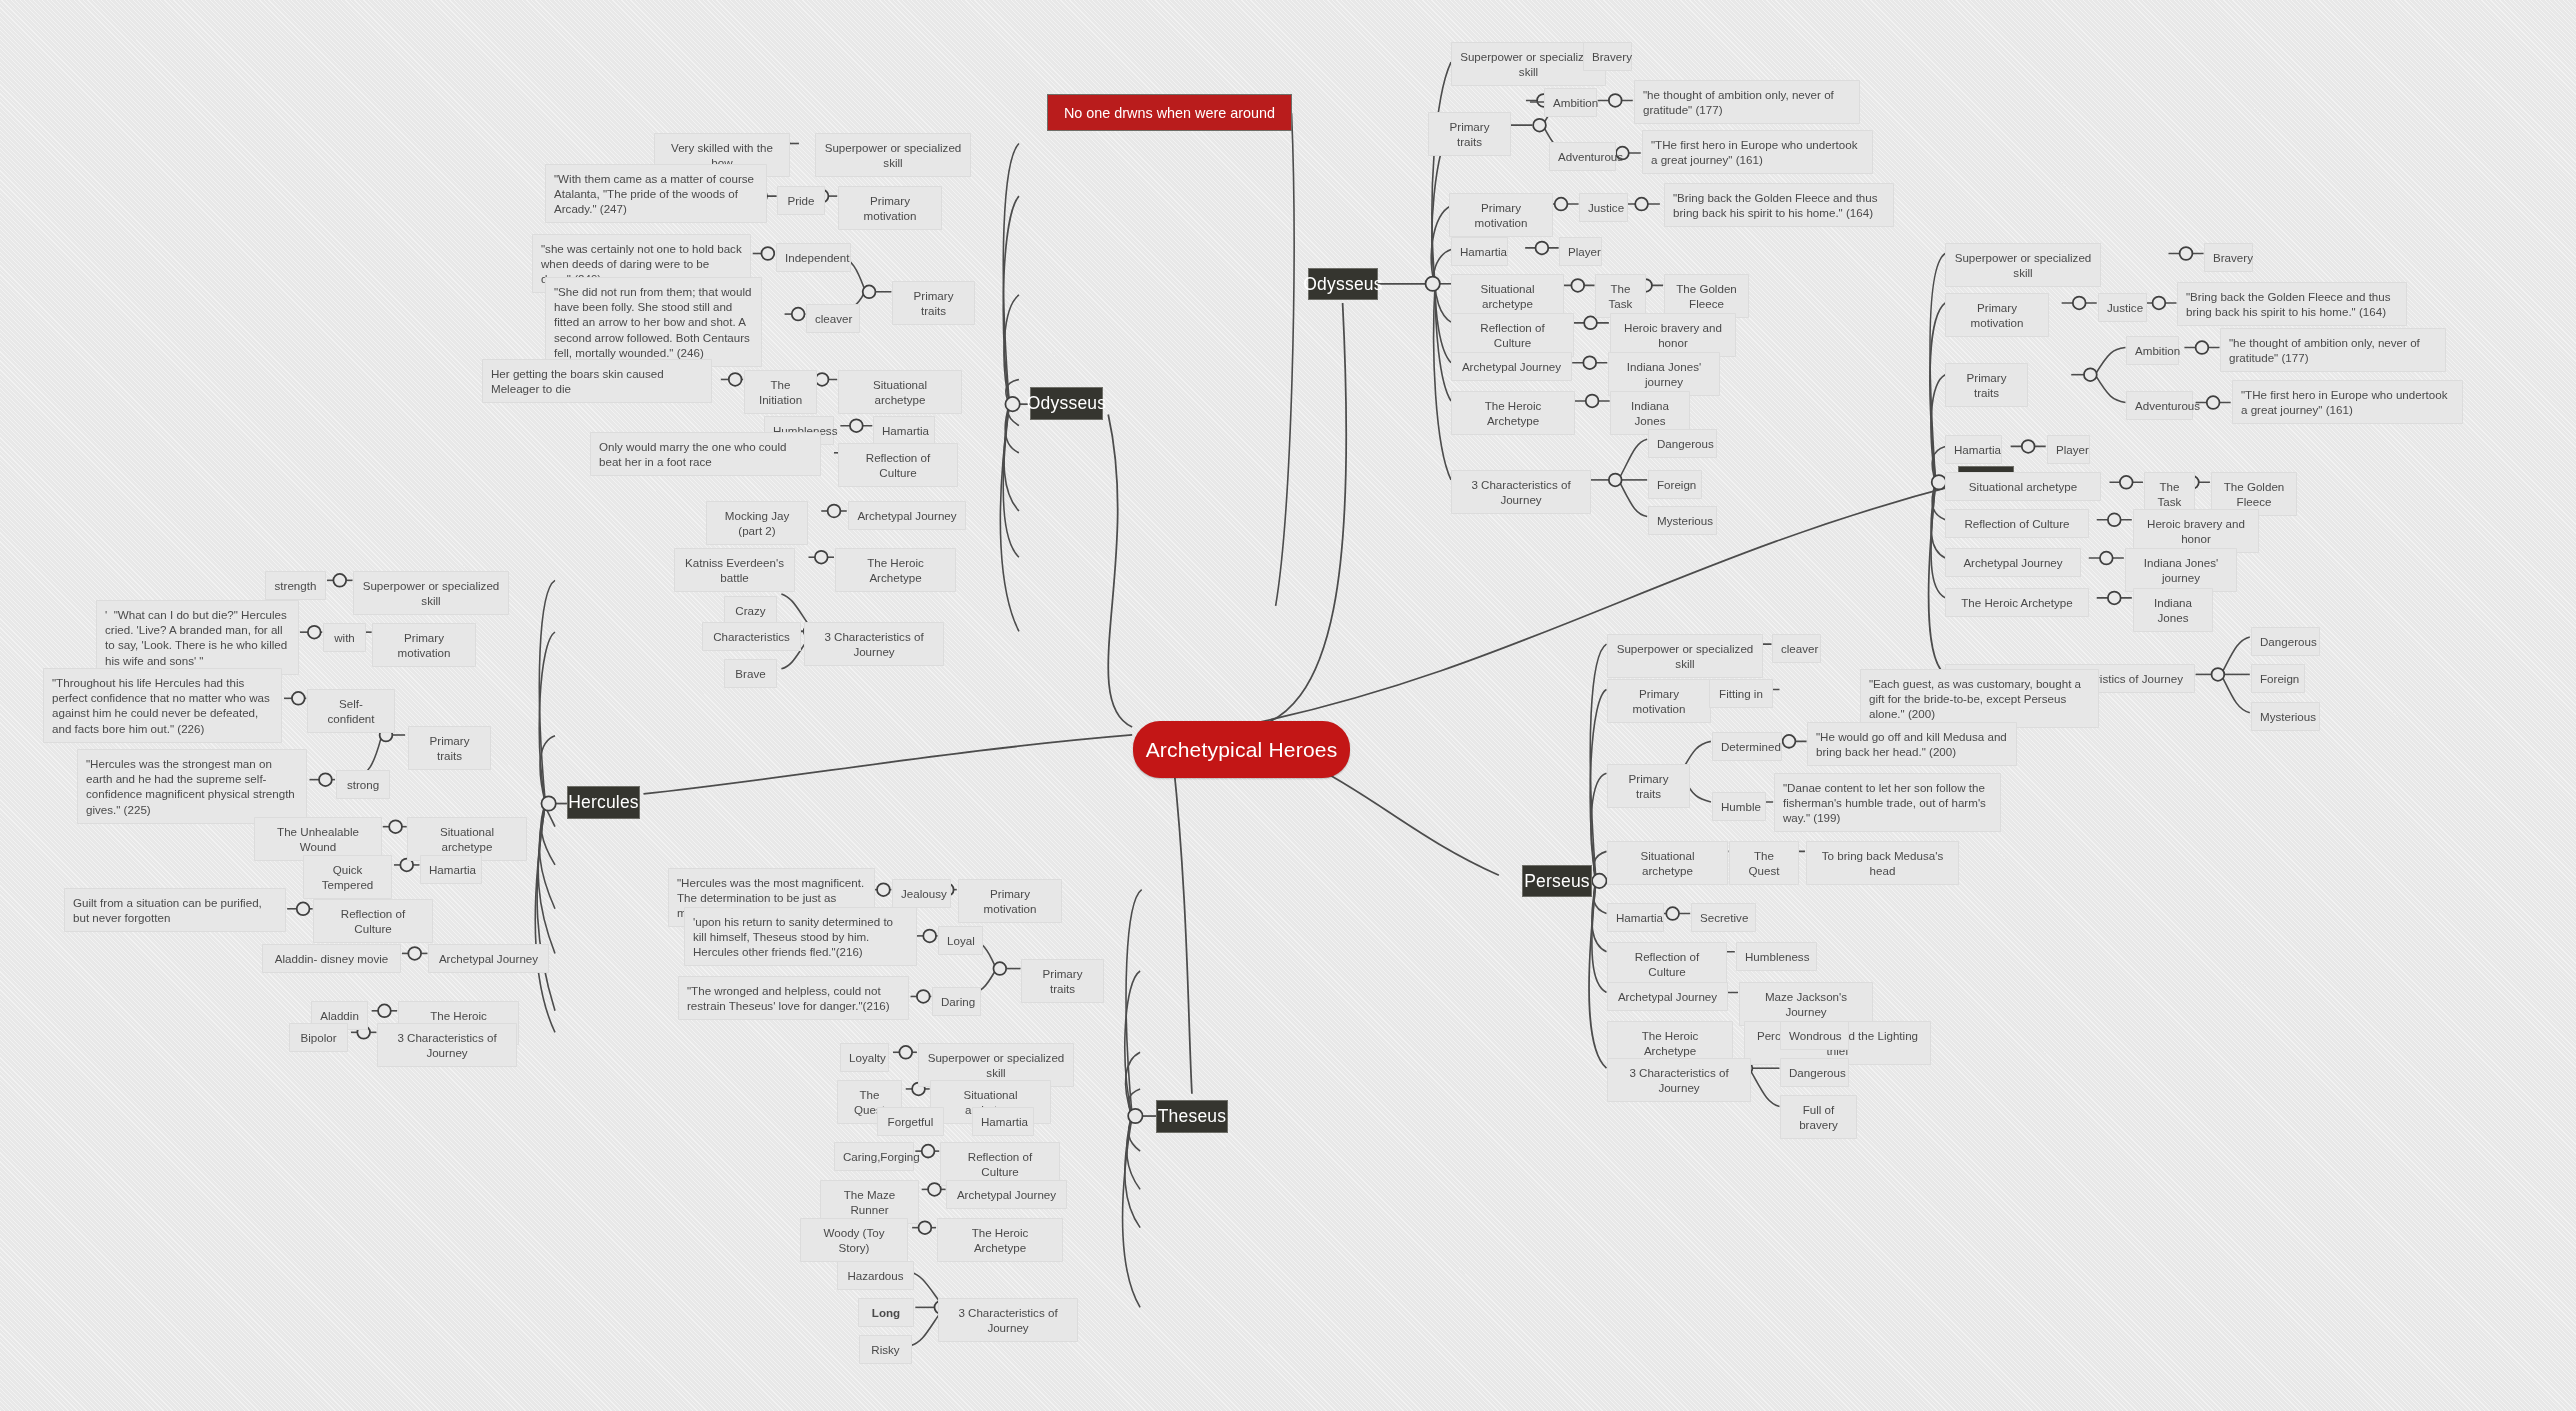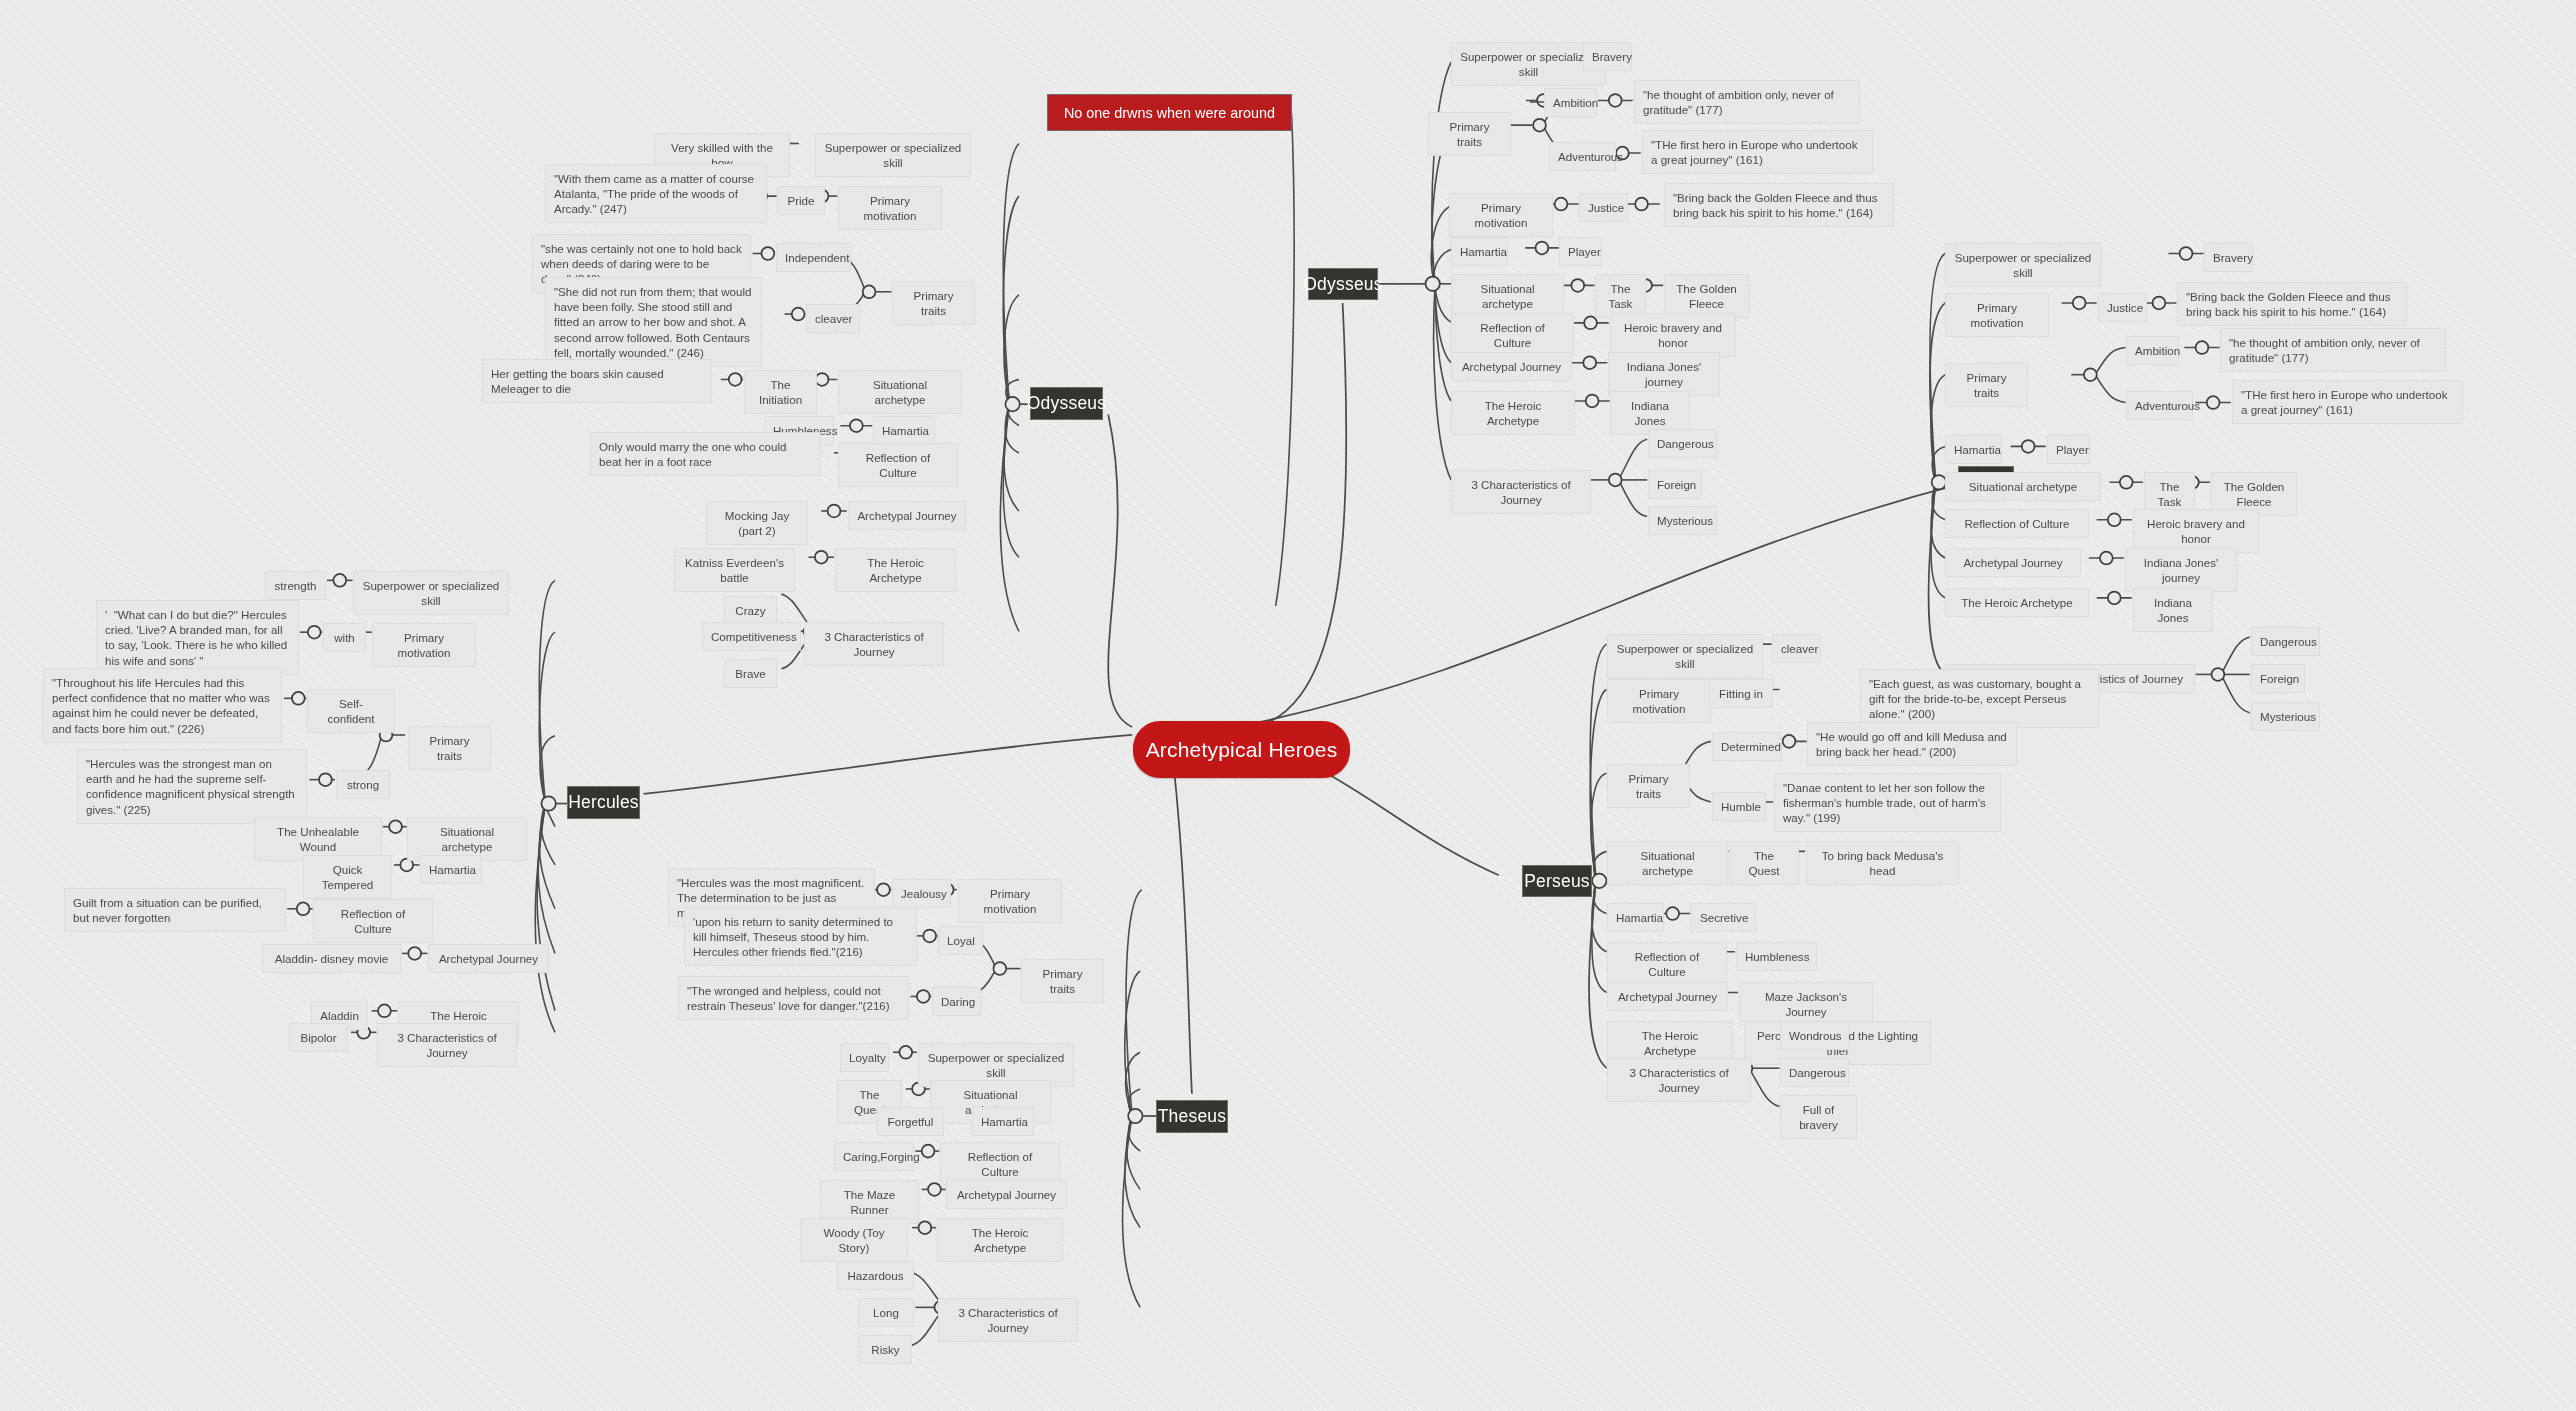--- a/index.html
+++ b/index.html
@@ -494,21 +494,21 @@
   <div class="node l" style="left:590px;top:432px;width:231px;">Only would marry the one who could beat her in a foot race</div>
 
   <div class="node c" style="left:848px;top:501px;width:118px;">Archetypal Journey</div>
   <div class="node c" style="left:706px;top:501px;width:102px;">Mocking Jay (part 2)</div>
 
   <div class="node c" style="left:835px;top:548px;width:121px;">The Heroic Archetype</div>
   <div class="node c" style="left:674px;top:548px;width:121px;">Katniss Everdeen's battle</div>
 
   <div class="node c" style="left:804px;top:622px;width:140px;">3 Characteristics of Journey</div>
   <div class="node c" style="left:724px;top:584px;width:53px;margin-top:12px;">Crazy</div>
-  <div class="node c" style="left:702px;top:622px;width:99px;">Competitiveness</div>
+  <div class="node c" style="left:702px;top:622px;width:99px;">Characteristics</div>
   <div class="node c" style="left:724px;top:659px;width:53px;">Brave</div>
 
   <div class="node c" style="left:353px;top:571px;width:156px;">Superpower or specialized skill</div>
   <div class="node c" style="left:265px;top:571px;width:61px;">strength</div>
 
   <div class="node c" style="left:372px;top:623px;width:104px;">Primary motivation</div>
   <div class="node c" style="left:323px;top:623px;width:43px;">with</div>
   <div class="node l" style="left:96px;top:600px;width:203px;">'  "What can I do but die?" Hercules cried. 'Live? A branded man, for all to say, 'Look. There is he who killed his wife and sons' "</div>
 
   <div class="node c" style="left:408px;top:726px;width:83px;">Primary traits</div>
@@ -558,17 +558,17 @@
   <div class="node c" style="left:834px;top:1142px;width:80px;">Caring,Forging</div>
 
   <div class="node c" style="left:946px;top:1180px;width:121px;">Archetypal Journey</div>
   <div class="node c" style="left:820px;top:1180px;width:99px;">The Maze Runner</div>
 
   <div class="node c" style="left:937px;top:1218px;width:126px;">The Heroic Archetype</div>
   <div class="node c" style="left:800px;top:1218px;width:108px;">Woody (Toy Story)</div>
 
   <div class="node c" style="left:938px;top:1298px;width:140px;">3 Characteristics of Journey</div>
   <div class="node c" style="left:837px;top:1261px;width:77px;">Hazardous</div>
-  <div class="node c" style="left:858px;top:1298px;width:56px;">Long</div>
+  <div class="node c" style="left:858px;top:1298px;width:56px;font-weight:bold;">Long</div>
   <div class="node c" style="left:859px;top:1335px;width:53px;">Risky</div>
 
 </div>
 
 
 </body></html>

